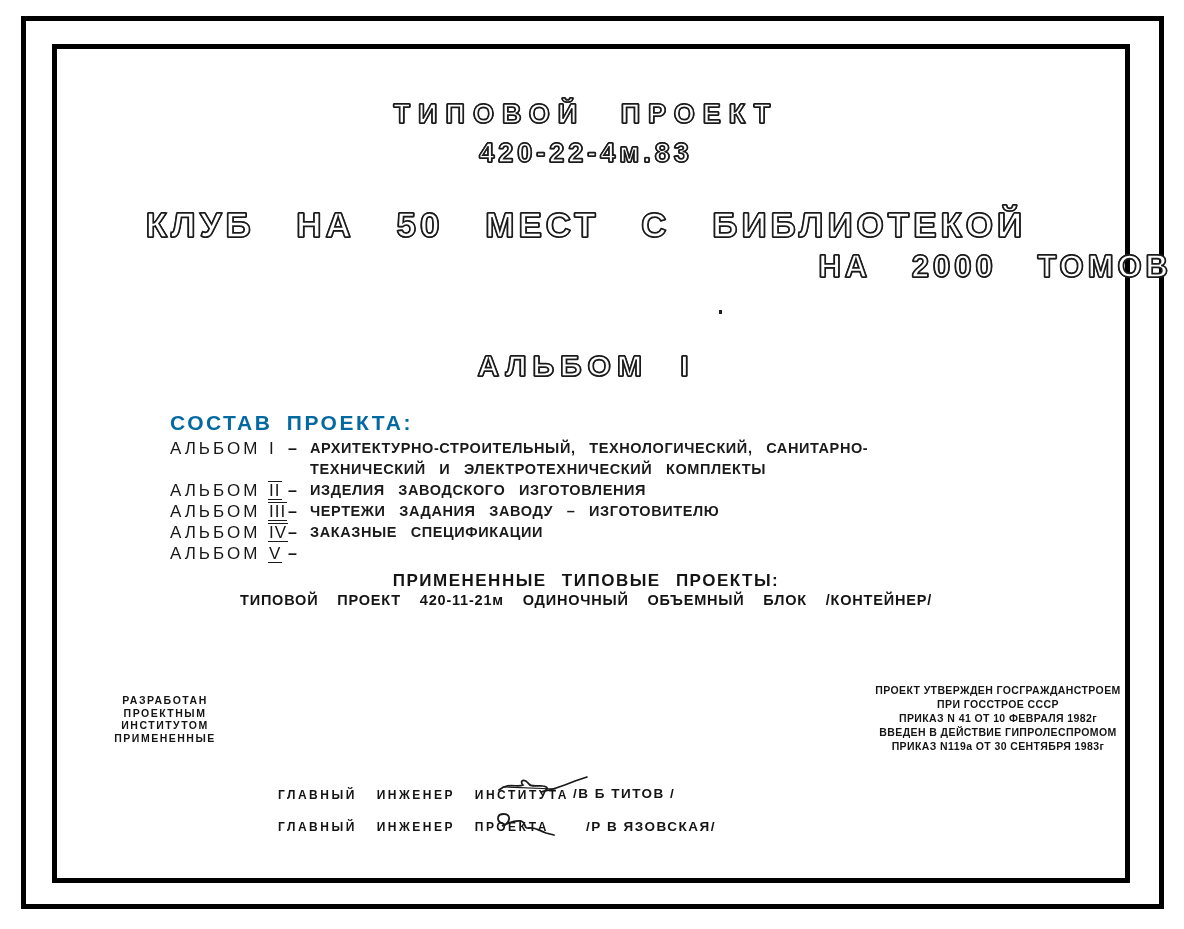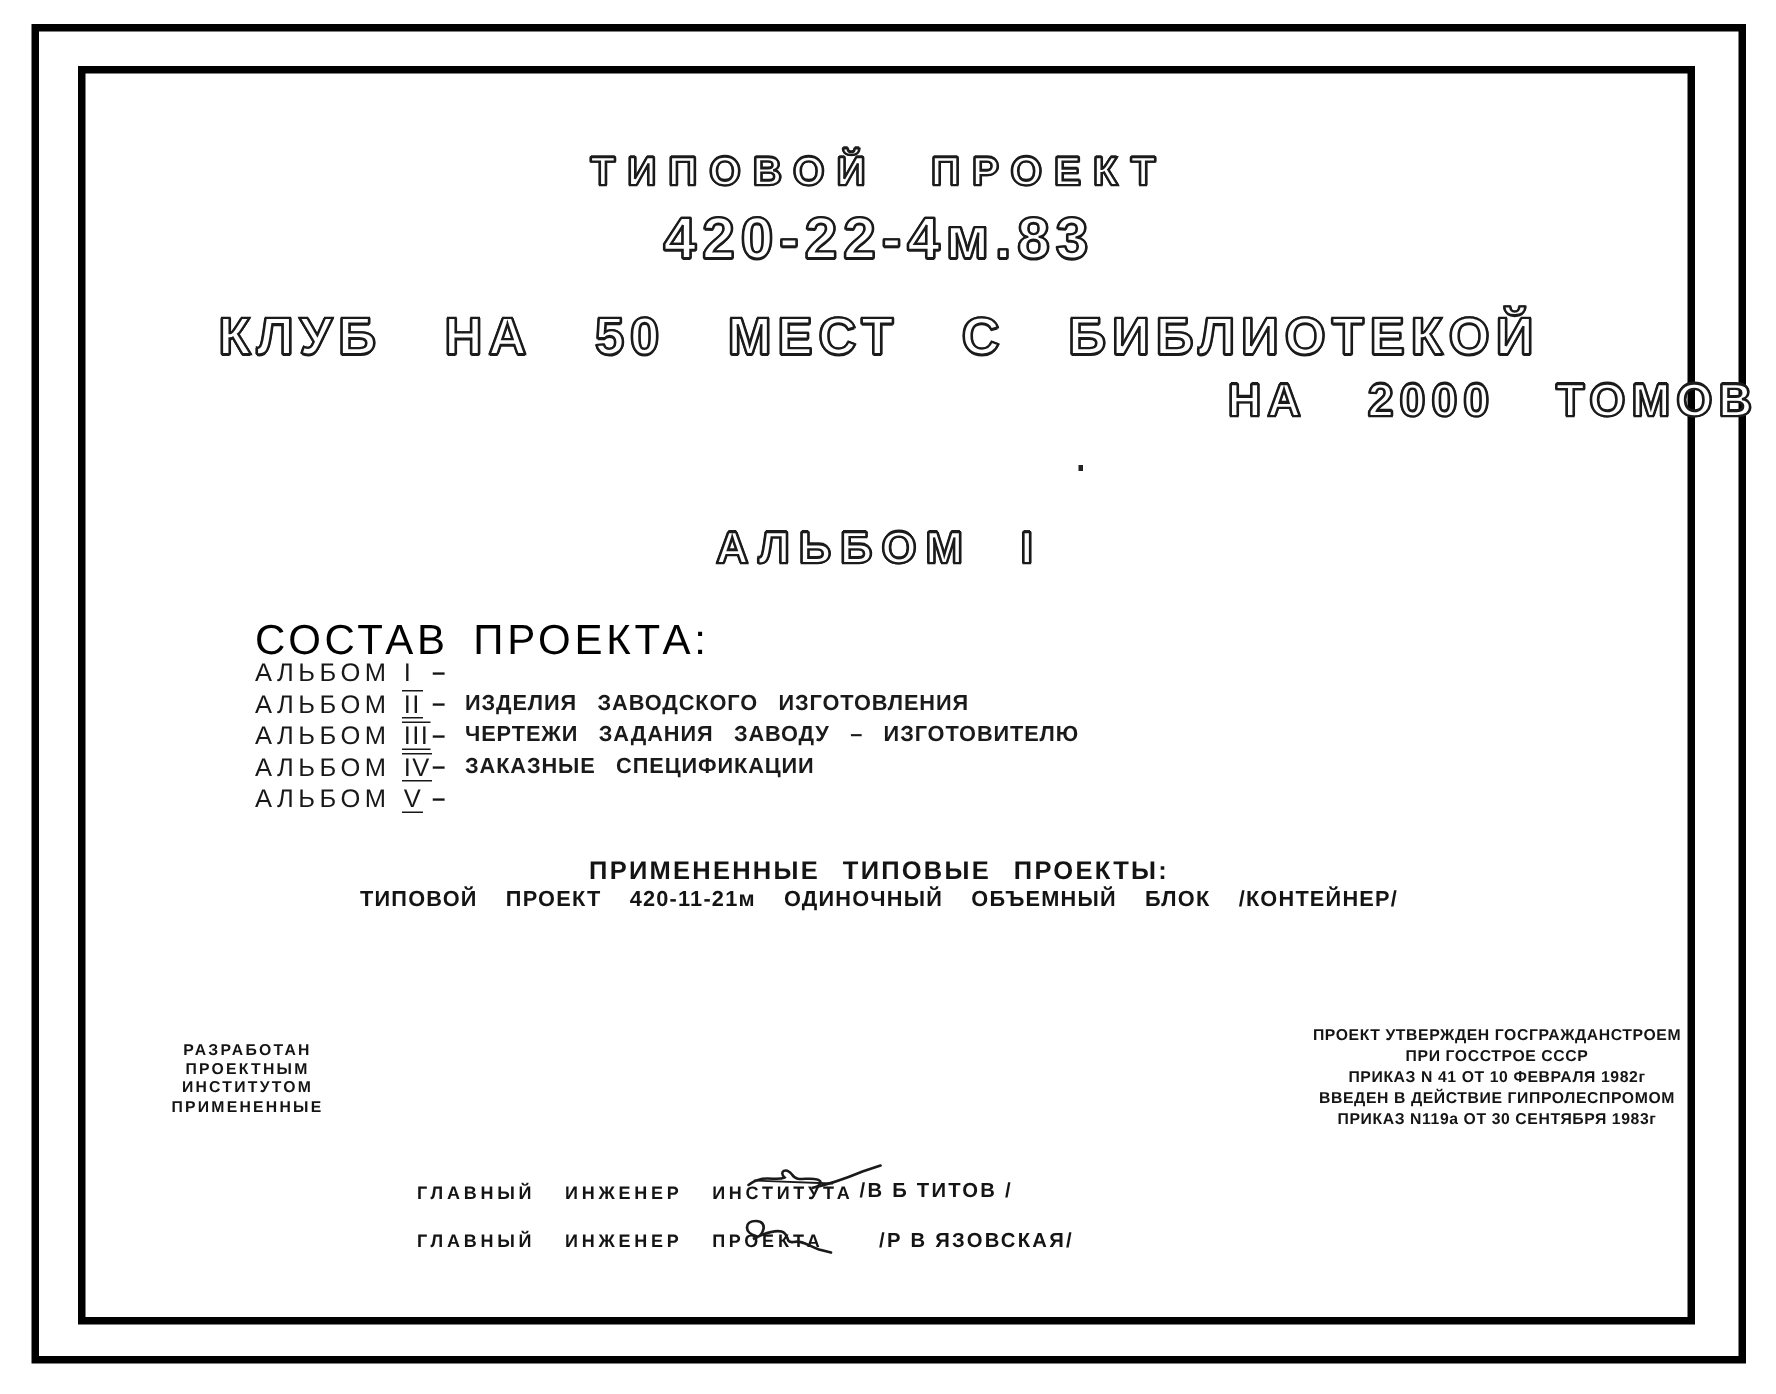--- a/index.html
+++ b/index.html
@@ -20,28 +20,28 @@
   .ctr{left:0;right:0;text-align:center;}
 
   
   .outline{
     color:#ffffff;
     -webkit-text-stroke:1.5px #1b1b1b;
     text-shadow:-1px 0 #1b1b1b,1px 0 #1b1b1b,0 -1px #1b1b1b,0 1px #1b1b1b;
     font-weight:700;
   }
   .doc-type{top:99px;font-size:27px;letter-spacing:8px;word-spacing:20px;}
-  .proj-num{top:138px;font-size:39px;letter-spacing:4px;}
+  .proj-num{top:138px;font-size:27px;letter-spacing:4px;}
   .main-title1{top:205px;font-size:35px;letter-spacing:4px;word-spacing:28px;}
   .main-title2{top:249px;font-size:31px;letter-spacing:4px;word-spacing:28px;text-align:right;}
   .album-title{top:349px;font-size:30px;letter-spacing:6px;word-spacing:18px;}
 
   .comp-heading{
-    left:170px;top:411px;font-size:28px;letter-spacing:2.5px;word-spacing:6px;
-    font-weight:400;color:#000000;
+    left:170px;top:411px;font-size:21px;letter-spacing:2.5px;word-spacing:6px;
+    font-weight:700;color:#0369a1;
   }
   .comp-list{position:absolute;left:170px;top:438px;width:800px;}
   .comp-row{display:flex;align-items:flex-start;line-height:21px;}
   .comp-label{
     width:118px;flex:0 0 118px;font-size:17px;letter-spacing:3px;
     font-weight:400;color:#181818;white-space:nowrap;
   }
   .rn{letter-spacing:1px;display:inline-block;padding:0 1px;}
   .rn-capped{border-top:1.5px solid #181818;border-bottom:1.5px solid #181818;line-height:15px;}
   .rn-under{border-bottom:1.5px solid #181818;line-height:17px;}
@@ -88,20 +88,21 @@
   <div class="abs ctr outline main-title2">НА 2000 ТОМОВ</div>
   <div class="artifact-dot"></div>
   <div class="abs ctr outline album-title">АЛЬБОМ I</div>
 
   <div class="abs comp-heading">СОСТАВ ПРОЕКТА:</div>
 
   <div class="comp-list">
     <div class="comp-row">
       <span class="comp-label"><span>АЛЬБОМ</span> <span class="rn">I</span></span>
       <span class="comp-dash">–</span>
+      <span class="comp-desc" style="white-space:normal">АРХИТЕКТУРНО-СТРОИТЕЛЬНЫЙ, ТЕХНОЛОГИЧЕСКИЙ, САНИТАРНО-ТЕХНИЧЕСКИЙ И ЭЛЕКТРОТЕХНИЧЕСКИЙ КОМПЛЕКТЫ</span>
     </div>
     <div class="comp-row">
       <span class="comp-label"><span>АЛЬБОМ</span> <span class="rn rn-capped rn-under">II</span></span>
       <span class="comp-dash">–</span>
       <span class="comp-desc">ИЗДЕЛИЯ ЗАВОДСКОГО ИЗГОТОВЛЕНИЯ</span>
     </div>
     <div class="comp-row">
       <span class="comp-label"><span>АЛЬБОМ</span> <span class="rn rn-capped rn-under">III</span></span>
       <span class="comp-dash">–</span>
       <span class="comp-desc">ЧЕРТЕЖИ ЗАДАНИЯ ЗАВОДУ – ИЗГОТОВИТЕЛЮ</span>

